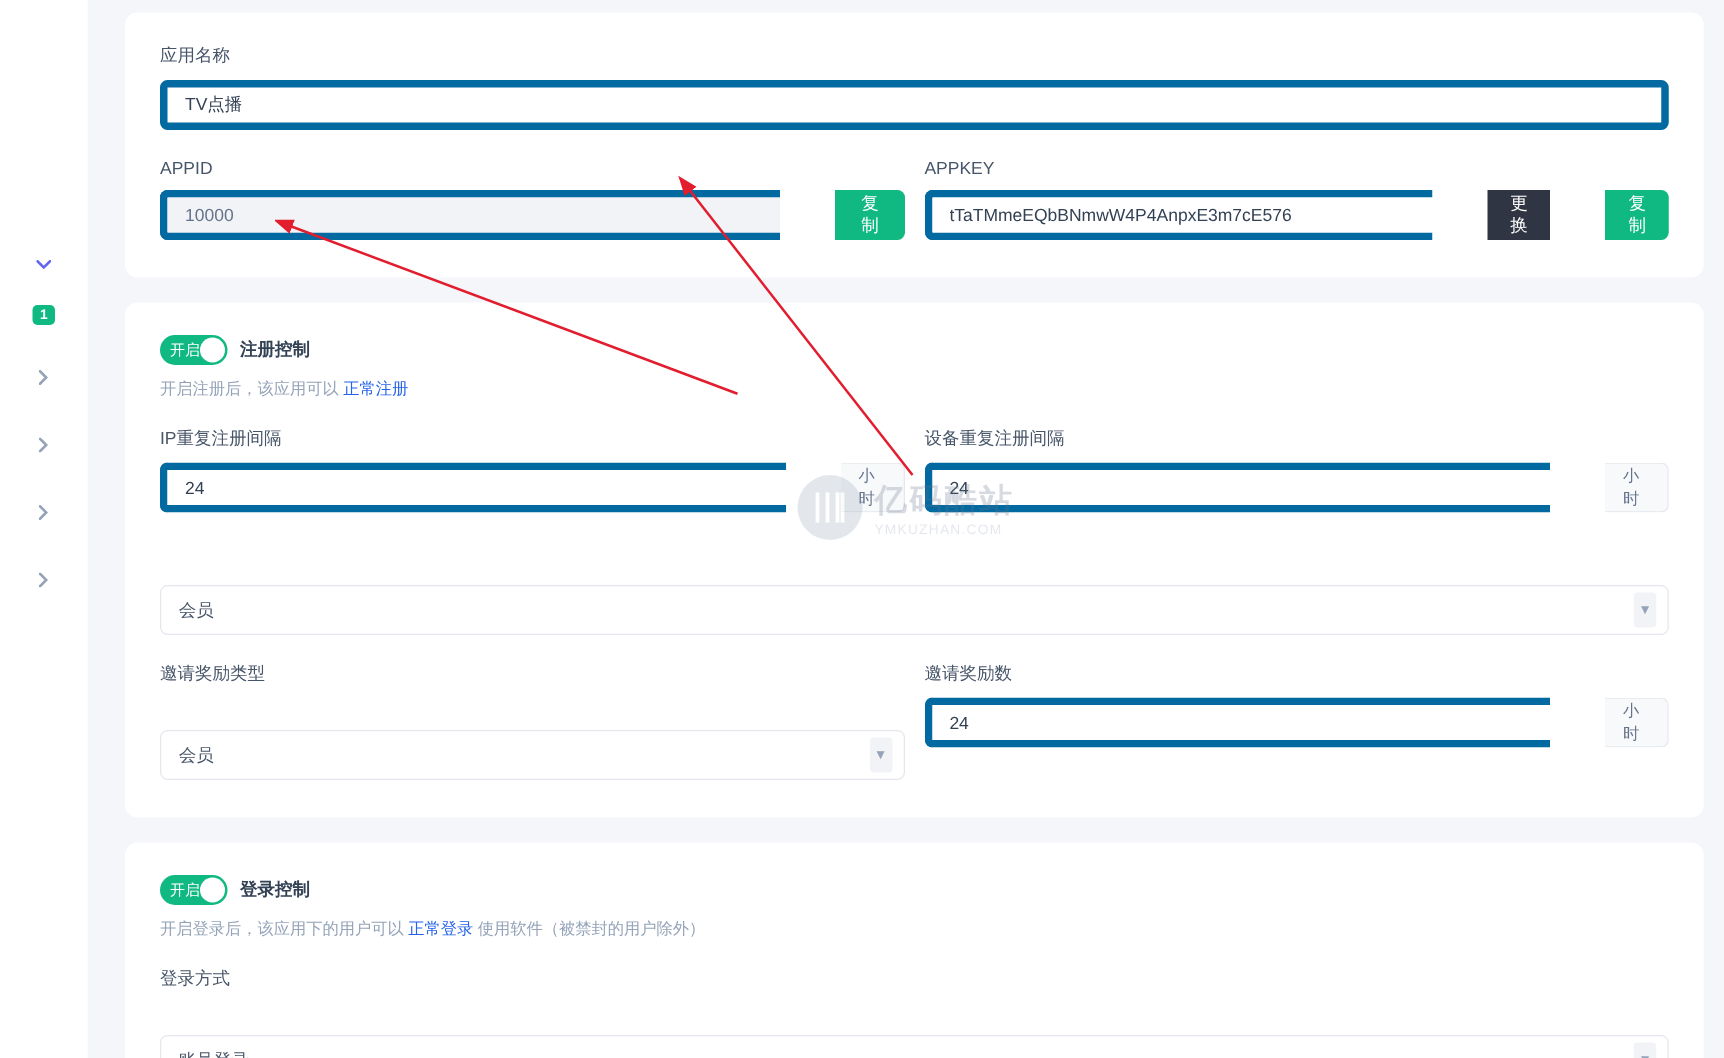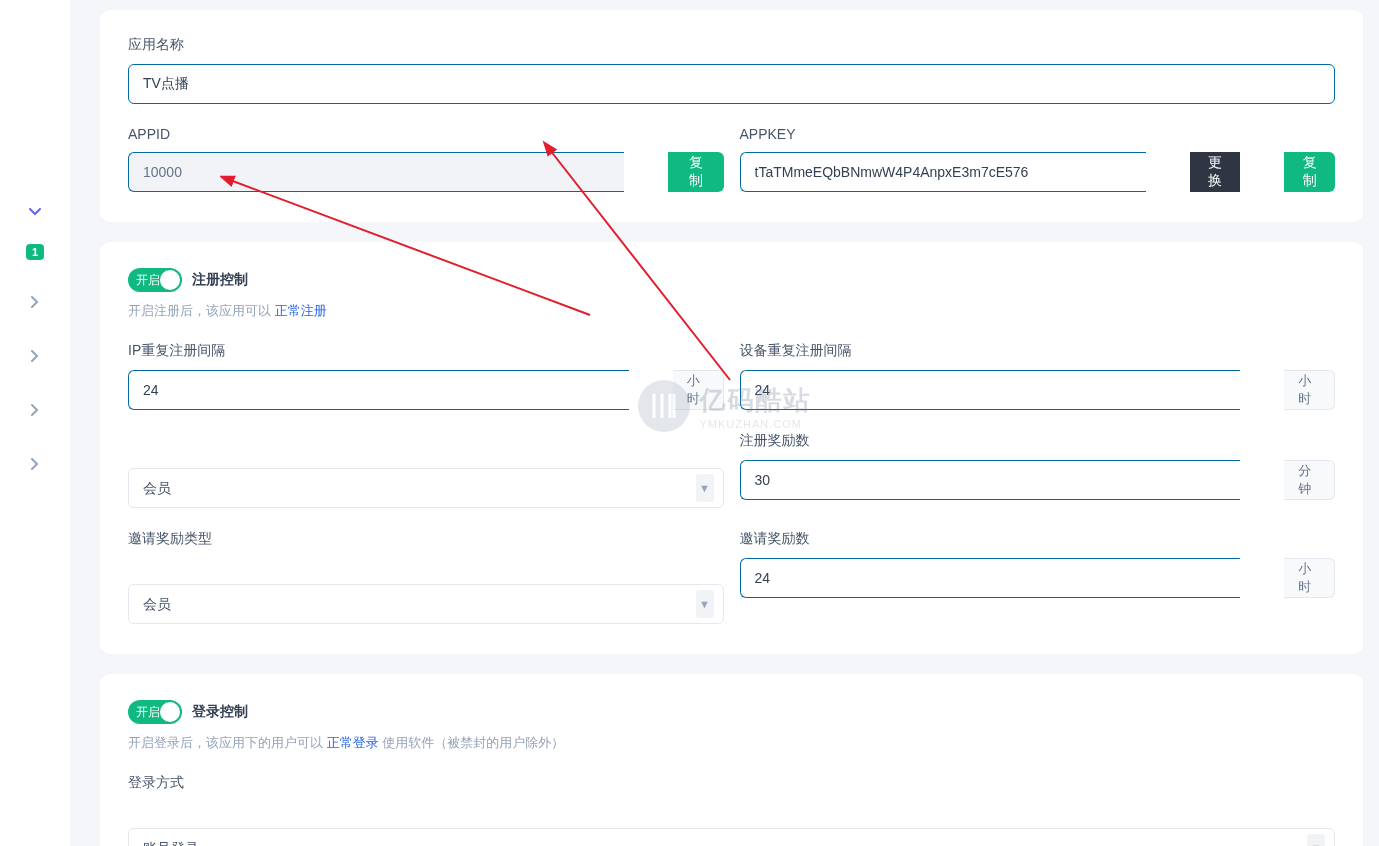--- a/index.html
+++ b/index.html
@@ -51,21 +51,21 @@
     font-size: 14px;
     color: #475569;
     margin-bottom: 10px;
     font-weight: 500;
   }
   .row { display: flex; gap: 16px; }
   .col { flex: 1; }
   .input {
     width: 100%;
     height: 40px;
-    border: 1px solid #0369a1;
+    border: 6px solid #0369a1;
     border-radius: 6px;
     padding: 0 14px;
     font-size: 14px;
     color: #334155;
     background: #fff;
     outline: none;
   }
   .input-group { display: flex; gap: 44px; }
   .input-group .input { border-top-right-radius: 0; border-bottom-right-radius: 0; border-right: none; }
   .input-group .input.readonly { background: #f1f3f6; color: #64748b; }
@@ -283,27 +283,20 @@
         </div>
       </div>
 
       <div class="row form-block">
         <div class="col">
           <div class="select-wrap">
             <select class="select">
               <option>会员</option>
             </select>
             <span class="select-caret">▼</span>
-          </div>
-        </div>
-        <div class="col">
-          <div class="label">注册奖励数</div>
-          <div class="input-group">
-            <input class="input" value="30" style="">
-            <span class="suffix">分钟</span>
           </div>
         </div>
       </div>
 
       <div class="row form-block">
         <div class="col">
           <div class="label">邀请奖励类型</div>
           <div class="select-wrap">
             <select class="select">
               <option>会员</option>

